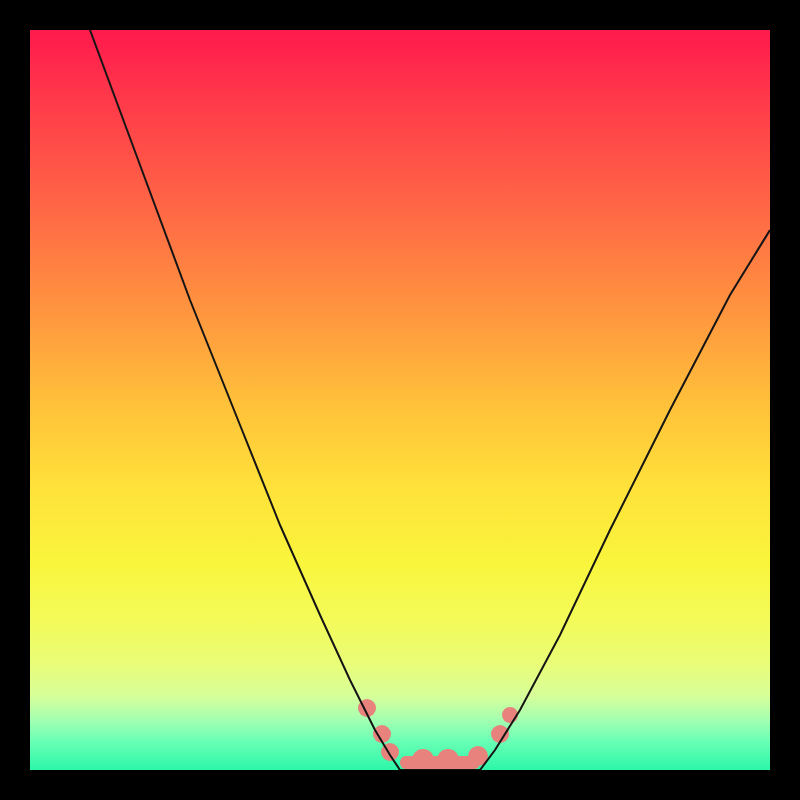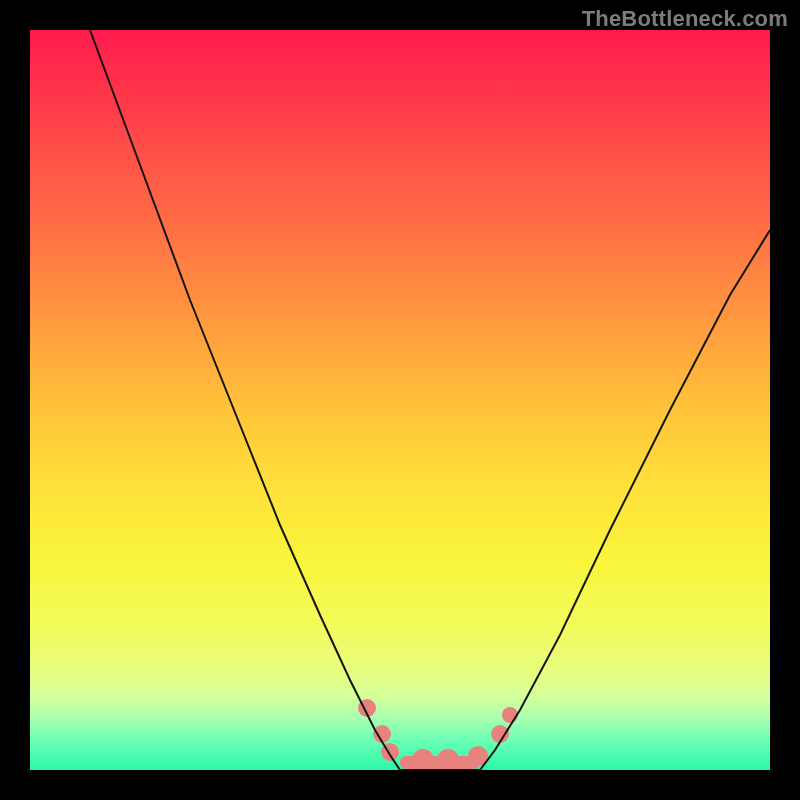--- a/index.html
+++ b/index.html
@@ -40,14 +40,13 @@
           <circle cx="360" cy="722" r="9" class="blob"></circle>
           <circle cx="393" cy="730" r="11" class="blob"></circle>
           <circle cx="418" cy="730" r="11" class="blob"></circle>
           <circle cx="448" cy="726" r="10" class="blob"></circle>
           <circle cx="470" cy="704" r="9" class="blob"></circle>
           <circle cx="480" cy="685" r="8" class="blob"></circle>
         </g>
       <path id="curve-path" d="M60 0 L110 135 L160 270 L210 395 L250 495 L290 585 L320 650 L345 700 L360 725 L370 740 L370 740 L400 740 L430 740 L450 740 L450 740 L465 720 L490 680 L530 605 L580 500 L640 380 L700 265 L740 200 "></path>
     </svg>
   </div>
-  <div class="watermark">TheBottleneck.com</div>
 </div>
 
 </body></html>

